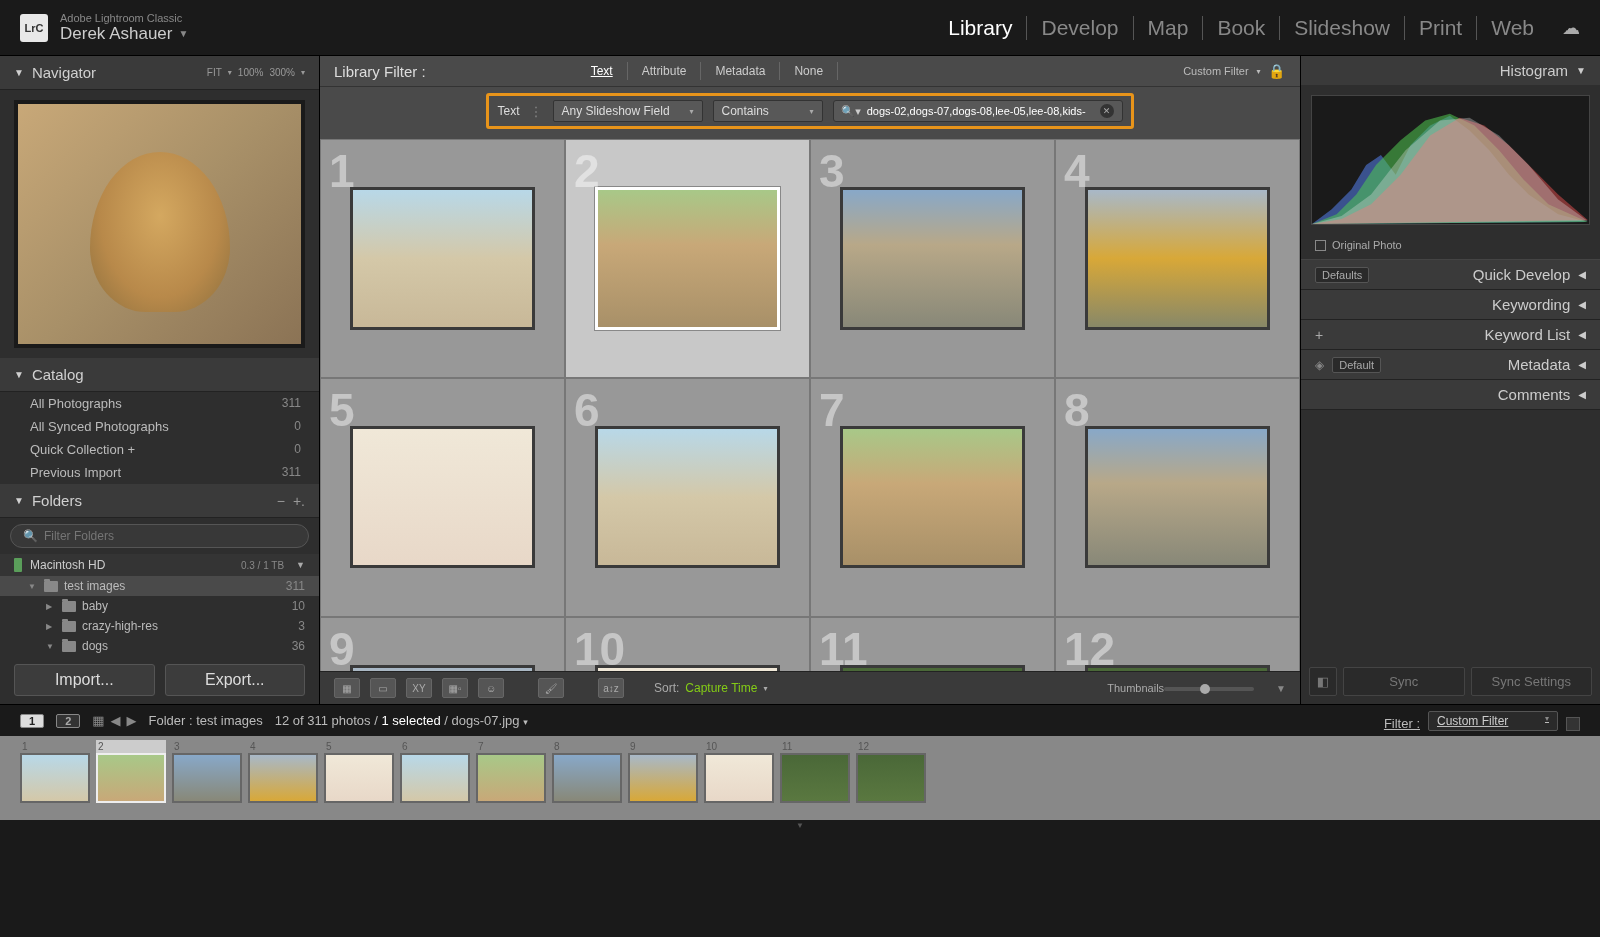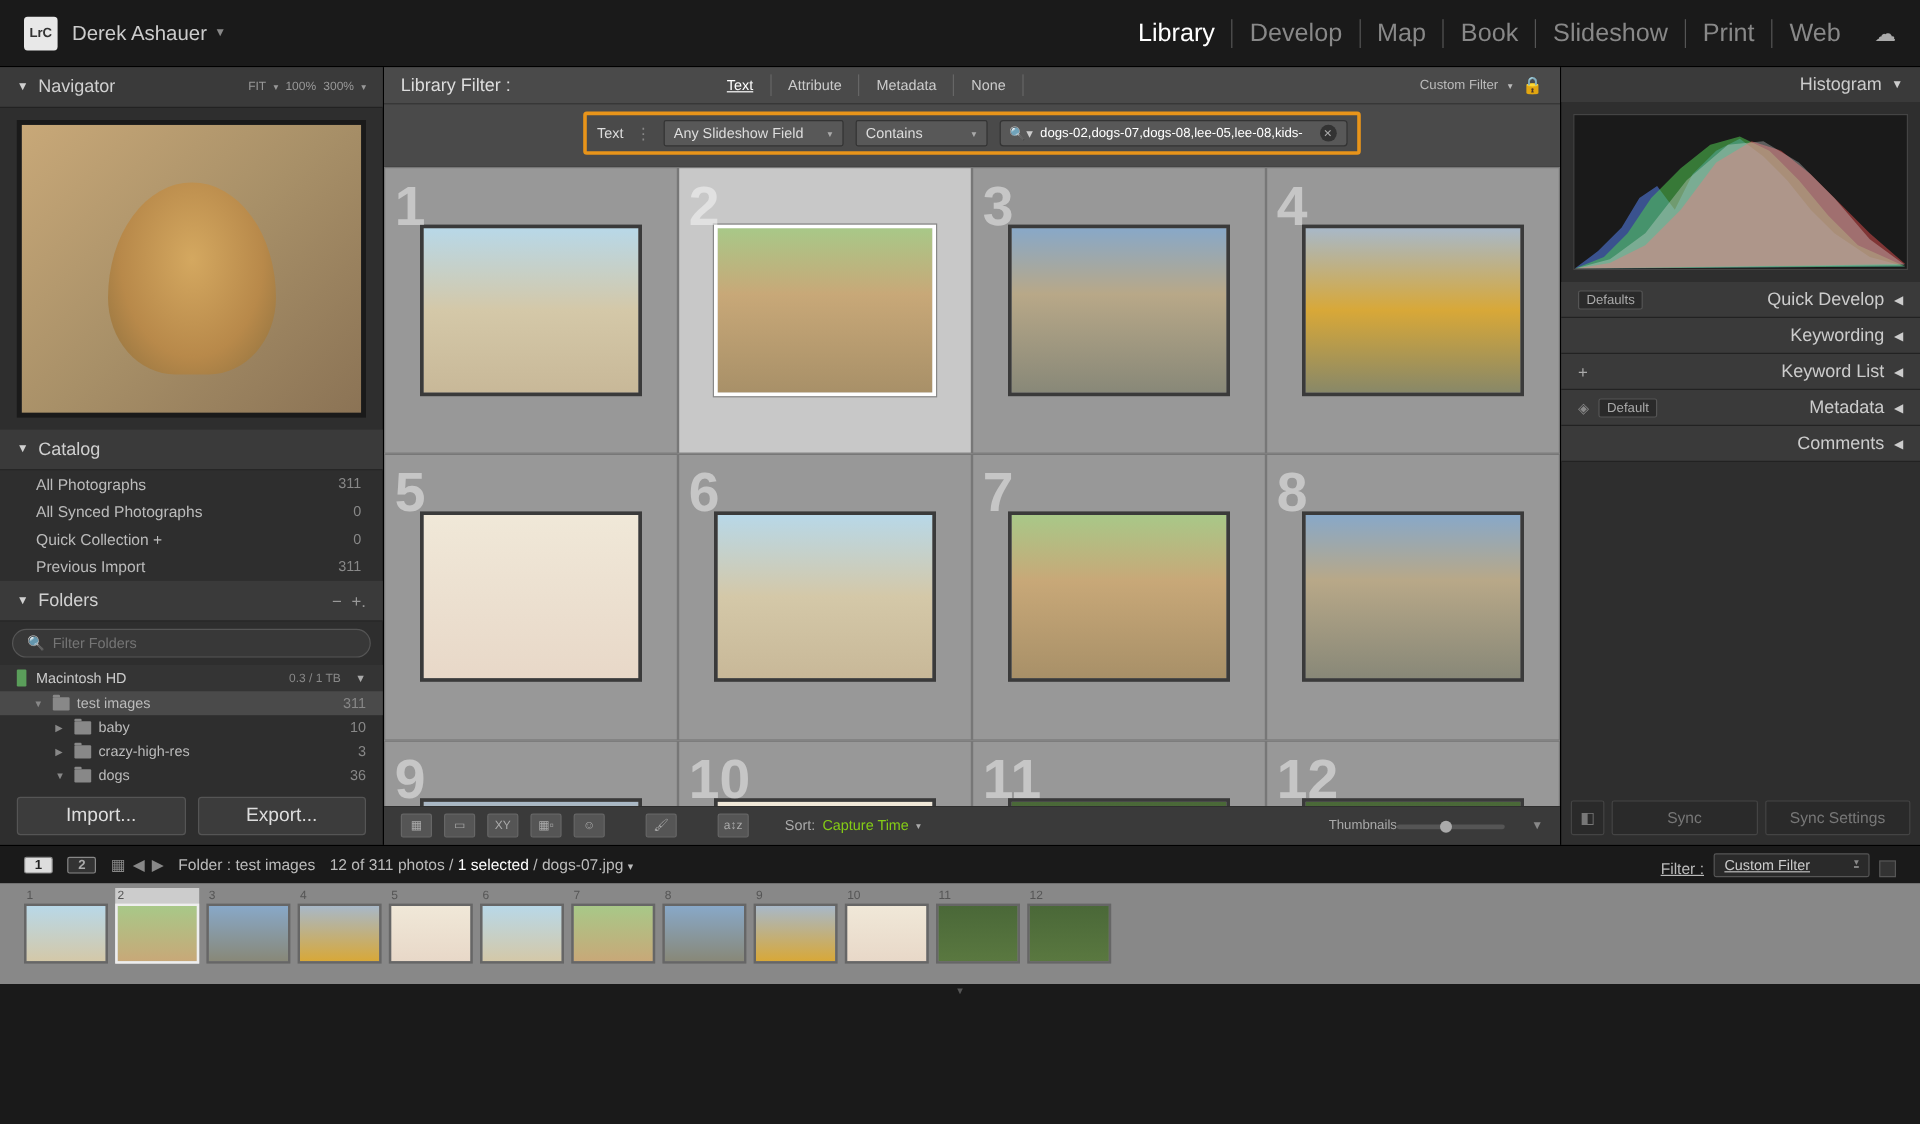--- a/index.html
+++ b/index.html
@@ -47,21 +47,21 @@
   .folder-row .folder-icon { width:14px; height:11px; background:#888; border-radius:1px; position:relative;}
   .folder-row .folder-icon::before{content:'';position:absolute;top:-2px;left:0;width:6px;height:2px;background:#888;border-radius:1px 1px 0 0;}
   .folder-row .fname { flex:1; }
   .folder-row .fcount { color:#888; }
   
   .import-export { display:flex; gap:10px; padding: 8px 14px; margin-top:auto;}
   .ie-btn { flex:1; background:#3c3c3c; border:1px solid #555; padding:6px; text-align:center; font-size:16px; color:#ddd; border-radius:3px; cursor:pointer;}
   
   
   .center { flex: 1; display: flex; flex-direction: column; background: #2e2e2e; }
-  .filter-bar { background: #4a4a4a; padding: 6px 14px; display: flex; align-items: center; font-size: 13px; color: #ddd; gap: 16px; border-bottom:1px solid #333;text-align:center;}
+  .filter-bar { background: #4a4a4a; padding: 6px 14px; display: flex; align-items: center; font-size: 13px; color: #ddd; gap: 1px; border-bottom:1px solid #333;text-align:center;}
   .filter-bar .ftitle { font-size:15px; }
   .filter-tabs { display:flex; gap:0; margin-left: 150px;}
   .filter-tab { padding: 2px 14px; color:#ccc; font-size:12px; border-right:1px solid #666; cursor:pointer;}
   .filter-tab.active { color:#fff; text-decoration:underline;}
   .filter-bar .right-group { margin-left:auto; display:flex; align-items:center; gap:8px; color:#bbb; font-size:11px;}
   .lock-icon { color:#d4a860; font-size:14px;}
   
   .text-search-row { background:#4a4a4a; padding: 6px 14px 10px 14px; display:flex; align-items:center; gap:10px; justify-content:center;}
   .highlight-box { border: 3px solid #e8941a; border-radius: 3px; padding: 4px 8px; display:flex; align-items:center; gap:10px; background:#4a4a4a;}
   .text-label { color:#ddd; font-size:12px;}
@@ -132,20 +132,21 @@
   .bottom-handle { height:10px; background:#1a1a1a; display:flex; justify-content:center; align-items:center;}
   .bottom-handle .htr{ font-size:8px; color:#555;}
   svg { display:block;}
 </style>
 </head>
 <body>
 
 <div class="topbar">
   <div class="logo">LrC</div>
   <div class="identity">
+    <div class="app-name">Adobe Lightroom Classic</div>
     <div class="user-name">
       <span>Derek Ashauer</span>
       <span class="caret-down">▼</span>
     </div>
   </div>
   <div class="modules" id="modules">
       <span class="module active">Library</span>
       <span class="module">Develop</span>
       <span class="module">Map</span>
       <span class="module">Book</span>
@@ -365,20 +366,24 @@
       <span>Histogram</span>
       <span class="tri-r">▼</span>
     </div>
     <div class="histogram">
       <svg class="histo-curve" viewBox="0 0 280 130" preserveAspectRatio="none">
         <path d="M0,130 L20,115 L40,95 L55,70 L70,60 L85,80 L100,50 L120,30 L140,20 L160,35 L180,55 L200,80 L220,100 L250,120 L280,128 Z" fill="rgba(80,120,220,0.6)"></path>
         <path d="M0,130 L25,120 L45,100 L65,70 L90,45 L115,25 L140,18 L165,30 L190,55 L215,85 L240,110 L280,128 Z" fill="rgba(80,200,80,0.55)"></path>
         <path d="M0,130 L30,125 L60,110 L90,80 L120,40 L150,22 L175,30 L200,50 L225,75 L250,100 L280,126 Z" fill="rgba(230,80,80,0.5)"></path>
         <path d="M0,130 L30,122 L60,100 L95,55 L130,25 L160,22 L190,40 L220,70 L250,105 L280,127 Z" fill="rgba(220,220,220,0.35)"></path>
       </svg>
+    </div>
+    <div class="orig-photo">
+      <span class="cb"></span>
+      <span>Original Photo</span>
     </div>
 
     <div class="rp-section">
       <div class="rp-header">
         <span class="mini-combo">Defaults</span>
         <span class="sp"></span>
         <span>Quick Develop</span>
         <span class="tri-r">◀</span>
       </div>
     </div>

